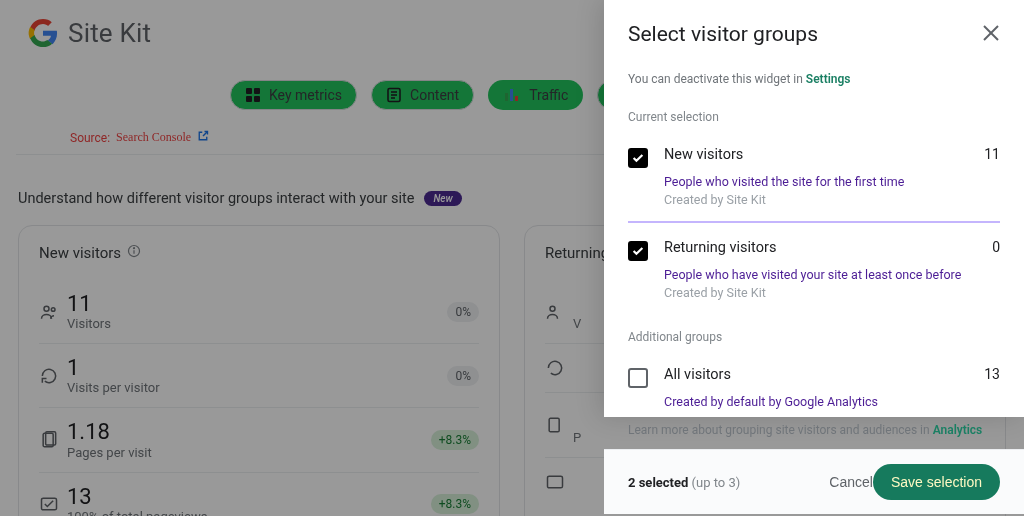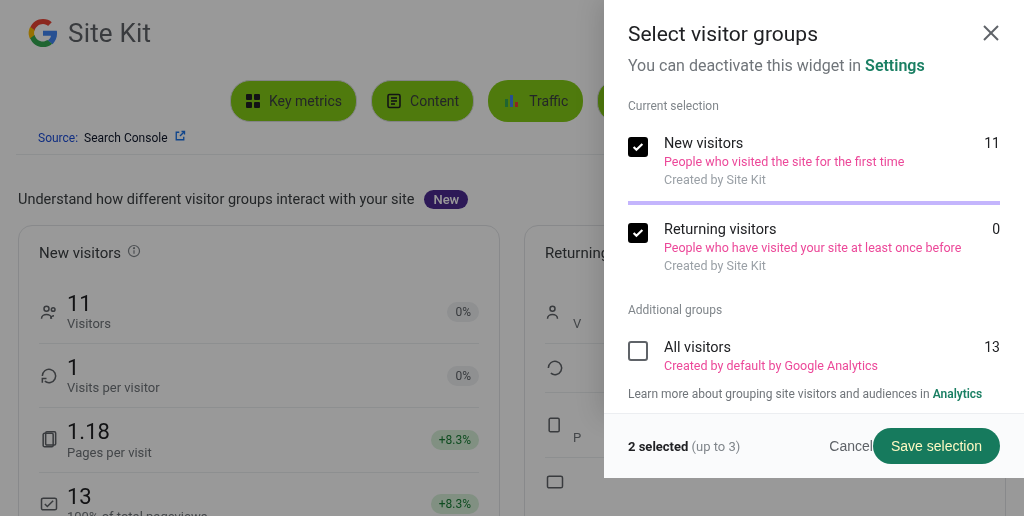--- a/index.html
+++ b/index.html
@@ -8,66 +8,66 @@
   .overlay { position: absolute; inset: 0; background: rgba(0,0,0,0.40); }
 
   
   .header { position: absolute; top: 18px; left: 28px; display: flex; align-items: center; gap: 10px; }
   .glogo { width: 30px; height: 30px; border-radius: 50%; position: relative; }
   .glogo svg { display:block; }
   .brand { font-size: 26px; color: #5f6368; font-weight: 400; letter-spacing: .2px;}
 
   
   .tabs { position: absolute; top: 80px; left: 230px; display: flex; gap: 14px; }
-  .tab { display: flex; align-items: center; gap: 8px; padding: 12px 14px; border: 1px solid #dadce0; border-radius: 20px; background: #84cc16; font-size: 14px; color: #3c4043; }
+  .tab { display: flex; align-items: center; gap: 8px; padding: 6px 14px; border: 1px solid #dadce0; border-radius: 20px; background: #22c55e; font-size: 14px; color: #3c4043; }
   .tab.noborder1 { border-color: transparent; }
   .tab.partial { padding-right: 4px; }
   .tab .icon svg { display:block; }
 
   
   .source { position: absolute; top: 130px; left: 38px; color: #1a73e8; font-size: 12px; display:flex; gap:6px; align-items:center;}
-  .source .lbl { color:#1d4ed8; }
-  .source a { color:#0f172a; text-decoration:none;}
+  .source .lbl { color:#ef4444;margin-left:32px; }
+  .source a { color:#ef4444; text-decoration:none;font-family:Liberation Serif, serif;}
   .divider1 { position:absolute; top:154px; left:16px; right:0; height:1px; background:#eceef1; }
 
   
   .understand { position: absolute; top: 190px; left: 18px; font-size: 14.5px; color:#3c4043; display:flex; align-items:center; gap:10px;}
-  .newbadge { background:#4b2a92; color:#fff; font-size:13px; padding:2px 9px; border-radius:10px; font-weight:500;}
+  .newbadge { background:#4b2a92; color:#fff; font-size:10px; padding:2px 9px; border-radius:10px; font-weight:500;font-style:italic;}
 
   
   .cards { position:absolute; top: 225px; left:18px; right:18px; display:flex; gap:24px; }
   .card { flex:1; background:#fff; border:1px solid #e3e5e8; border-radius:14px; padding:18px 20px 0 20px; min-height:280px; overflow:hidden;}
   .card-title { font-size:15px; color:#3c4043; display:flex; align-items:center; gap:6px; margin-bottom:18px;}
   .row { display:flex; align-items:center; padding:12px 0; border-bottom:1px solid #eceef1;}
   .row:last-child { border-bottom:none;}
   .row .ic { width:28px; color:#5f6368; display:flex; align-items:center; }
   .row .metric { flex:1; }
   .row .metric .num { font-size:22px; font-weight:400; color:#202124; line-height:1.1;}
   .row .metric .lbl { font-size:13px; color:#70757a; }
   .row .delta { font-size:12px; padding:3px 8px; border-radius:10px; background:#eef0f2; color:#5f6368;}
   .row .delta.pos { background:#d7f0d9; color:#1a7f37; }
 
   
   .panel { position:absolute; top:0; right:0; width:420px; height:417px; background:#fff; box-shadow:-4px 0 24px rgba(0,0,0,.14); display:flex; flex-direction:column;}
   .panel-head { padding:22px 24px 8px 24px; position:relative;}
   .panel-head h2 { font-size:21px; font-weight:400; color:#202124; }
-  .panel-head .sub { font-size:16px; color:#70757a; margin-top:10px;}
+  .panel-head .sub { font-size:12px; color:#70757a; margin-top:26px;}
   .panel-head .sub a { color:#1a7f63; font-weight:600; text-decoration:none;}
   .close { position:absolute; top:22px; right:22px; width:22px; height:22px; color:#5f6368; cursor:pointer;}
   .section-label { font-size:12px; color:#80868b; padding: 16px 24px 6px 24px;}
   .grouplist { padding: 0 24px;}
-  .grp { display:flex; align-items:flex-start; padding:16px 0 14px 0; border-top:4px solid #c4b5fd;}
+  .grp { display:flex; align-items:flex-start; padding:16px 0 14px 0; border-top:2px solid #c4b5fd;}
   .grp:first-child { border-top:none;}
   .chk { width:20px; height:20px; border:2px solid #5f6368; border-radius:3px; margin-right:16px; margin-top:2px; flex:none; display:flex; align-items:center; justify-content:center; background:#fff;}
   .chk.checked { background:#000; border-color:#000; }
   .chk.checked svg { display:block;}
   .chk svg { display:none; }
   .grp-body { flex:1; }
   .grp-title { font-size:14.5px; color:#202124; }
-  .grp-desc { font-size:12.5px; color:#ec4899; margin-top:2px;}
+  .grp-desc { font-size:12.5px; color:#4c1d95; margin-top:11px;}
   .grp-bykit { font-size:12.5px; color:#9aa0a6; margin-top:3px;}
   .grp-count { font-size:14px; color:#202124; margin-left:10px;}
   .learn { font-size:12px; color:#70757a; padding: 0 24px; margin-bottom:12px;}
   .learn a { color:#1a7f63; font-weight:600; text-decoration:none;}
   .panel-spacer { flex:1; }
   .panel-foot { border-top:1px solid #eceef1; padding:14px 24px; display:flex; align-items:center; background:#fafbfc;}
   .panel-foot .count { font-size:13px; color:#202124;}
   .panel-foot .count span { color:#80868b;margin-top:44px;}
   .panel-foot .actions { margin-left:auto; display:flex; align-items:center; }
   .btn-cancel { font-size:14px; color:#5f6368; cursor:pointer; background:none; border:none;}

